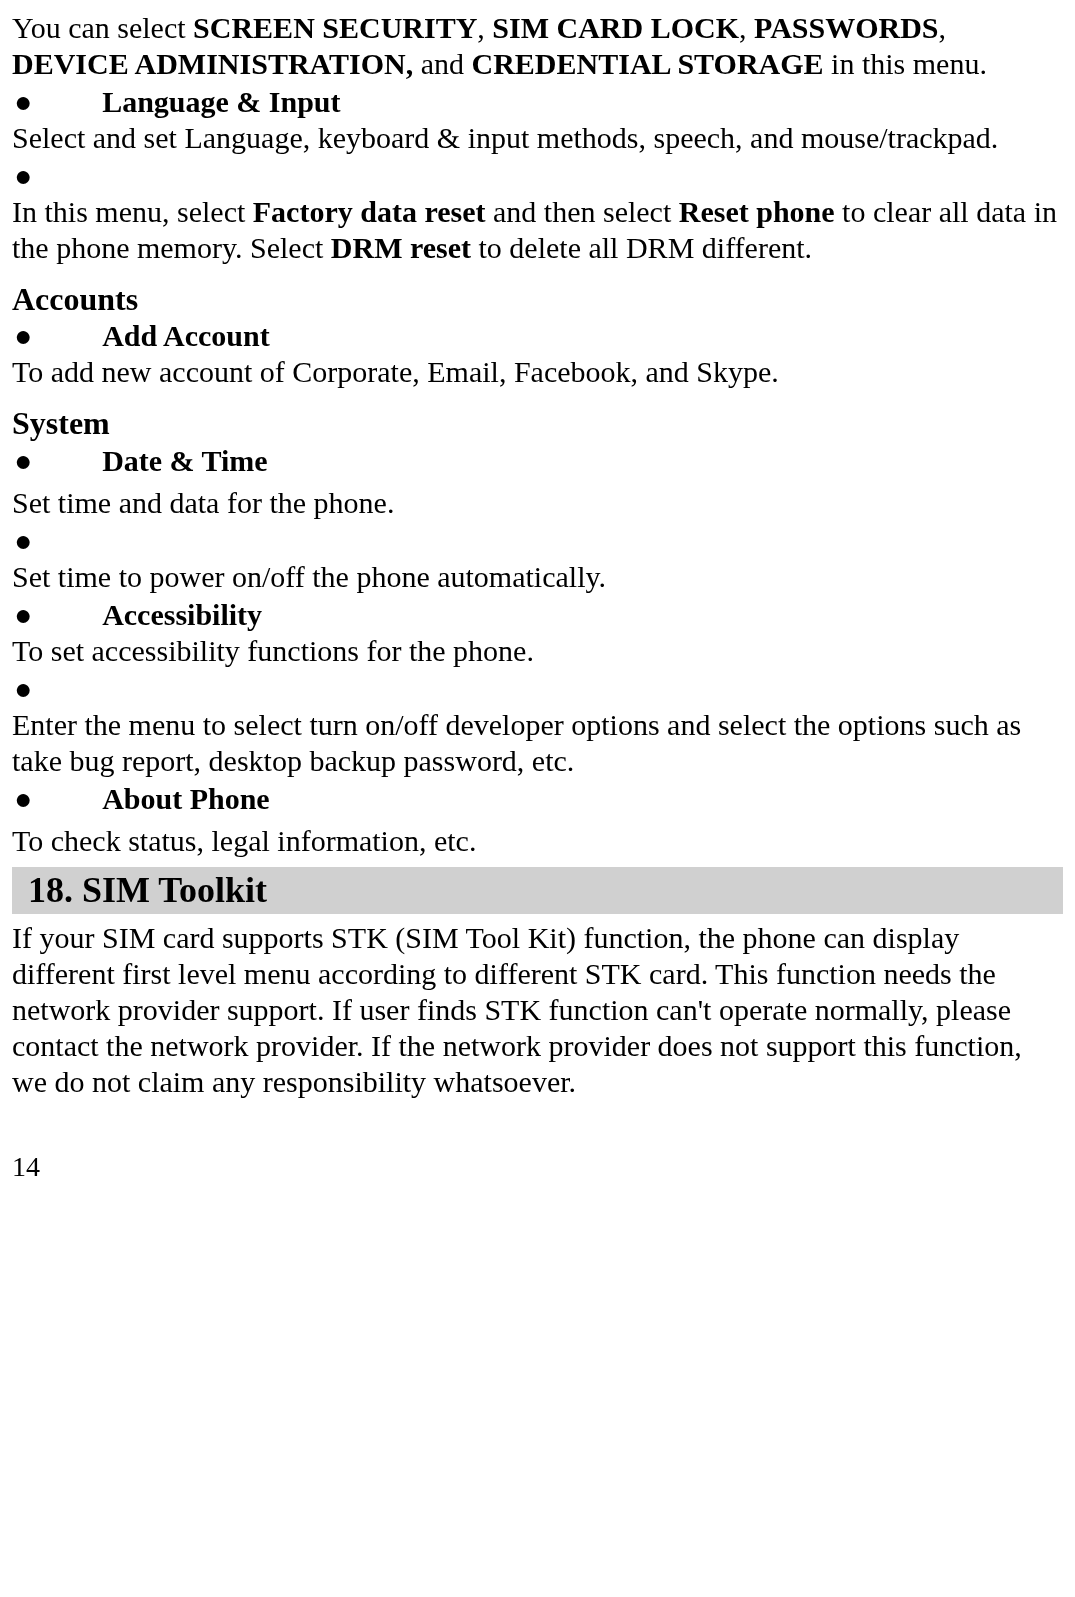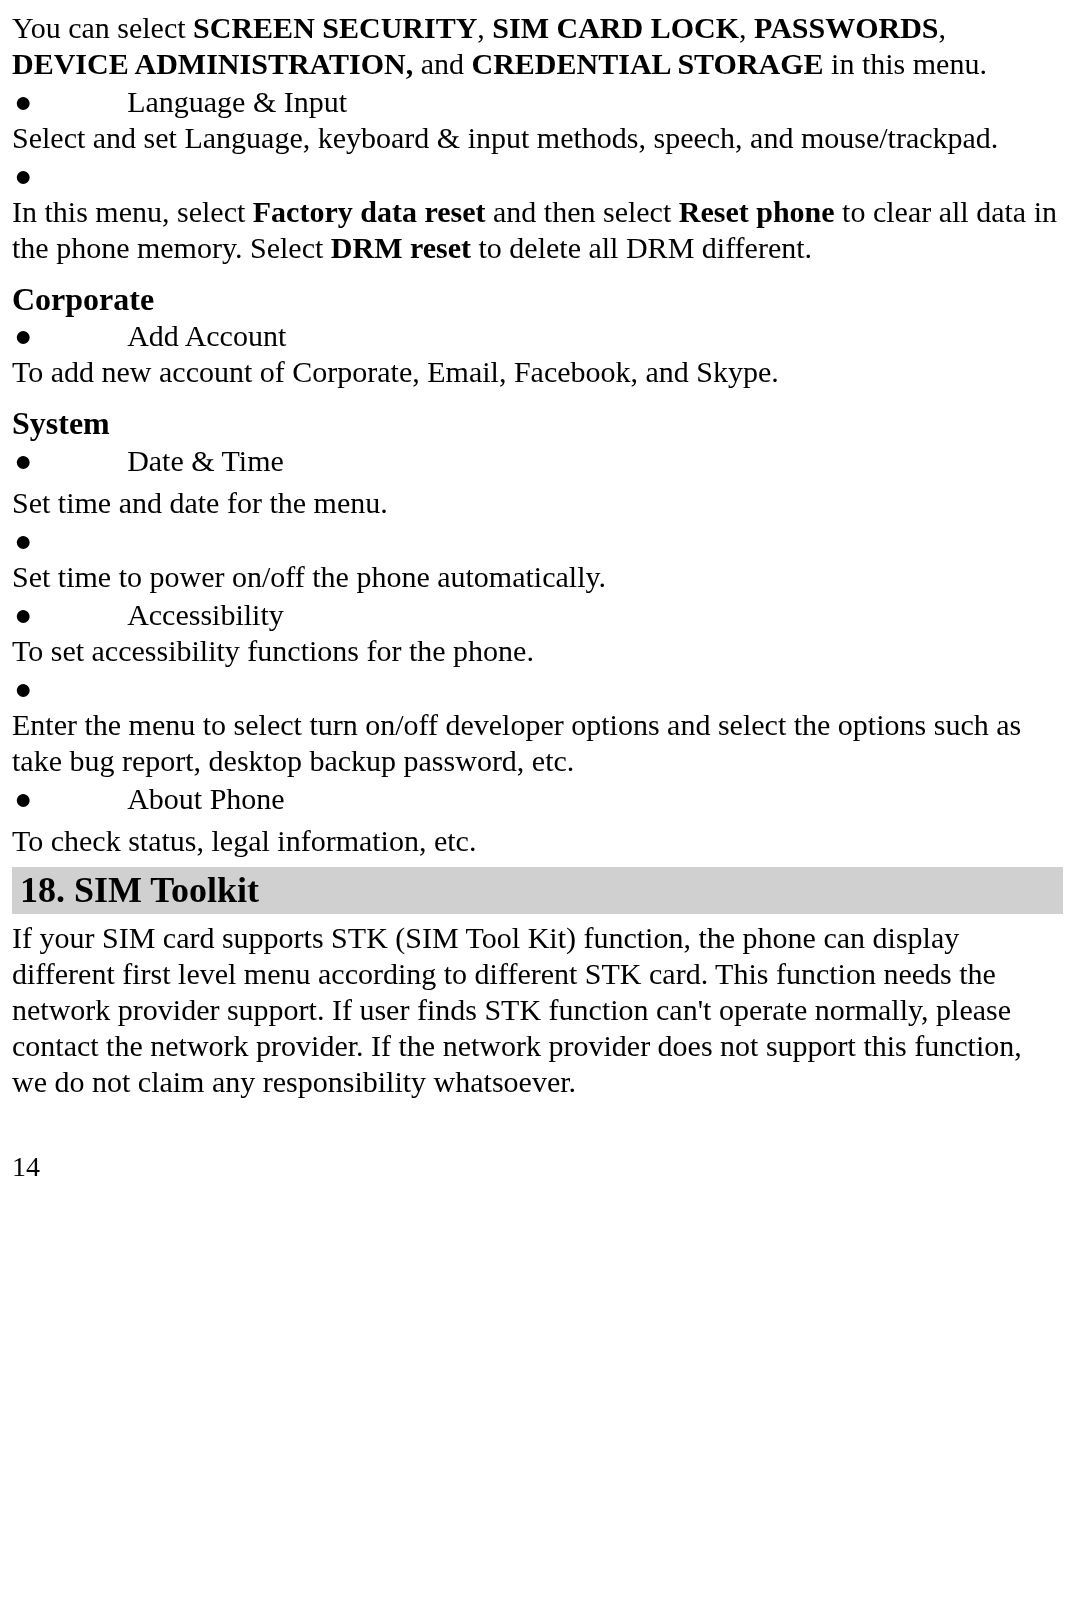--- a/index.html
+++ b/index.html
@@ -16,34 +16,33 @@
     .bullet-line {
       display: flex;
       align-items: baseline;
     }
     .bullet {
       font-weight: normal;
       margin-right: 70px;
       margin-left: 2px;
     }
     .bullet-text {
-      font-weight: normal;
-      margin-left: 25px;
+      font-weight: bold;
     }
     .section-title {
       font-weight: bold;
       font-size: 32px;
       margin-top: 14px;
       margin-bottom: 0;
     }
     .chapter-bar {
       background: #d0d0d0;
       font-weight: bold;
       font-size: 36px;
-      padding: 2px 0 2px 8px;
+      padding: 2px 0 2px 16px;
       margin-top: 8px;
       margin-bottom: 6px;
     }
     .para {
       margin: 0 0 2px 0;
     }
     .page-number {
       text-align: left;
       margin-top: 50px;
       font-size: 28px;
@@ -63,33 +62,33 @@
 </div>
 <div class="para">Select and set Language, keyboard &amp; input methods, speech, and mouse/trackpad.</div>
 
 <div class="bullet-line">
   <span class="bullet">●</span>
 </div>
 <div class="para">
   <span>In this menu, select </span><span class="bold">Factory data reset</span><span> and then select </span><span class="bold">Reset phone</span><span> to clear all data in the phone memory. Select </span><span class="bold">DRM reset</span><span> to delete all DRM different.</span>
 </div>
 
-<div class="section-title">Corporate</div>
+<div class="section-title">Accounts</div>
 <div class="bullet-line">
   <span class="bullet">●</span>
   <span class="bullet-text">Add Account</span>
 </div>
 <div class="para">To add new account of Corporate, Email, Facebook, and Skype.</div>
 
 <div class="section-title">System</div>
 <div class="bullet-line">
   <span class="bullet">●</span>
   <span class="bullet-text">Date &amp; Time</span>
 </div>
-<div class="para gap-sm">Set time and date for the menu.</div>
+<div class="para gap-sm">Set time and data for the phone.</div>
 
 <div class="bullet-line">
   <span class="bullet">●</span>
 </div>
 <div class="para">Set time to power on/off the phone automatically.</div>
 
 <div class="bullet-line">
   <span class="bullet">●</span>
   <span class="bullet-text">Accessibility</span>
 </div>

